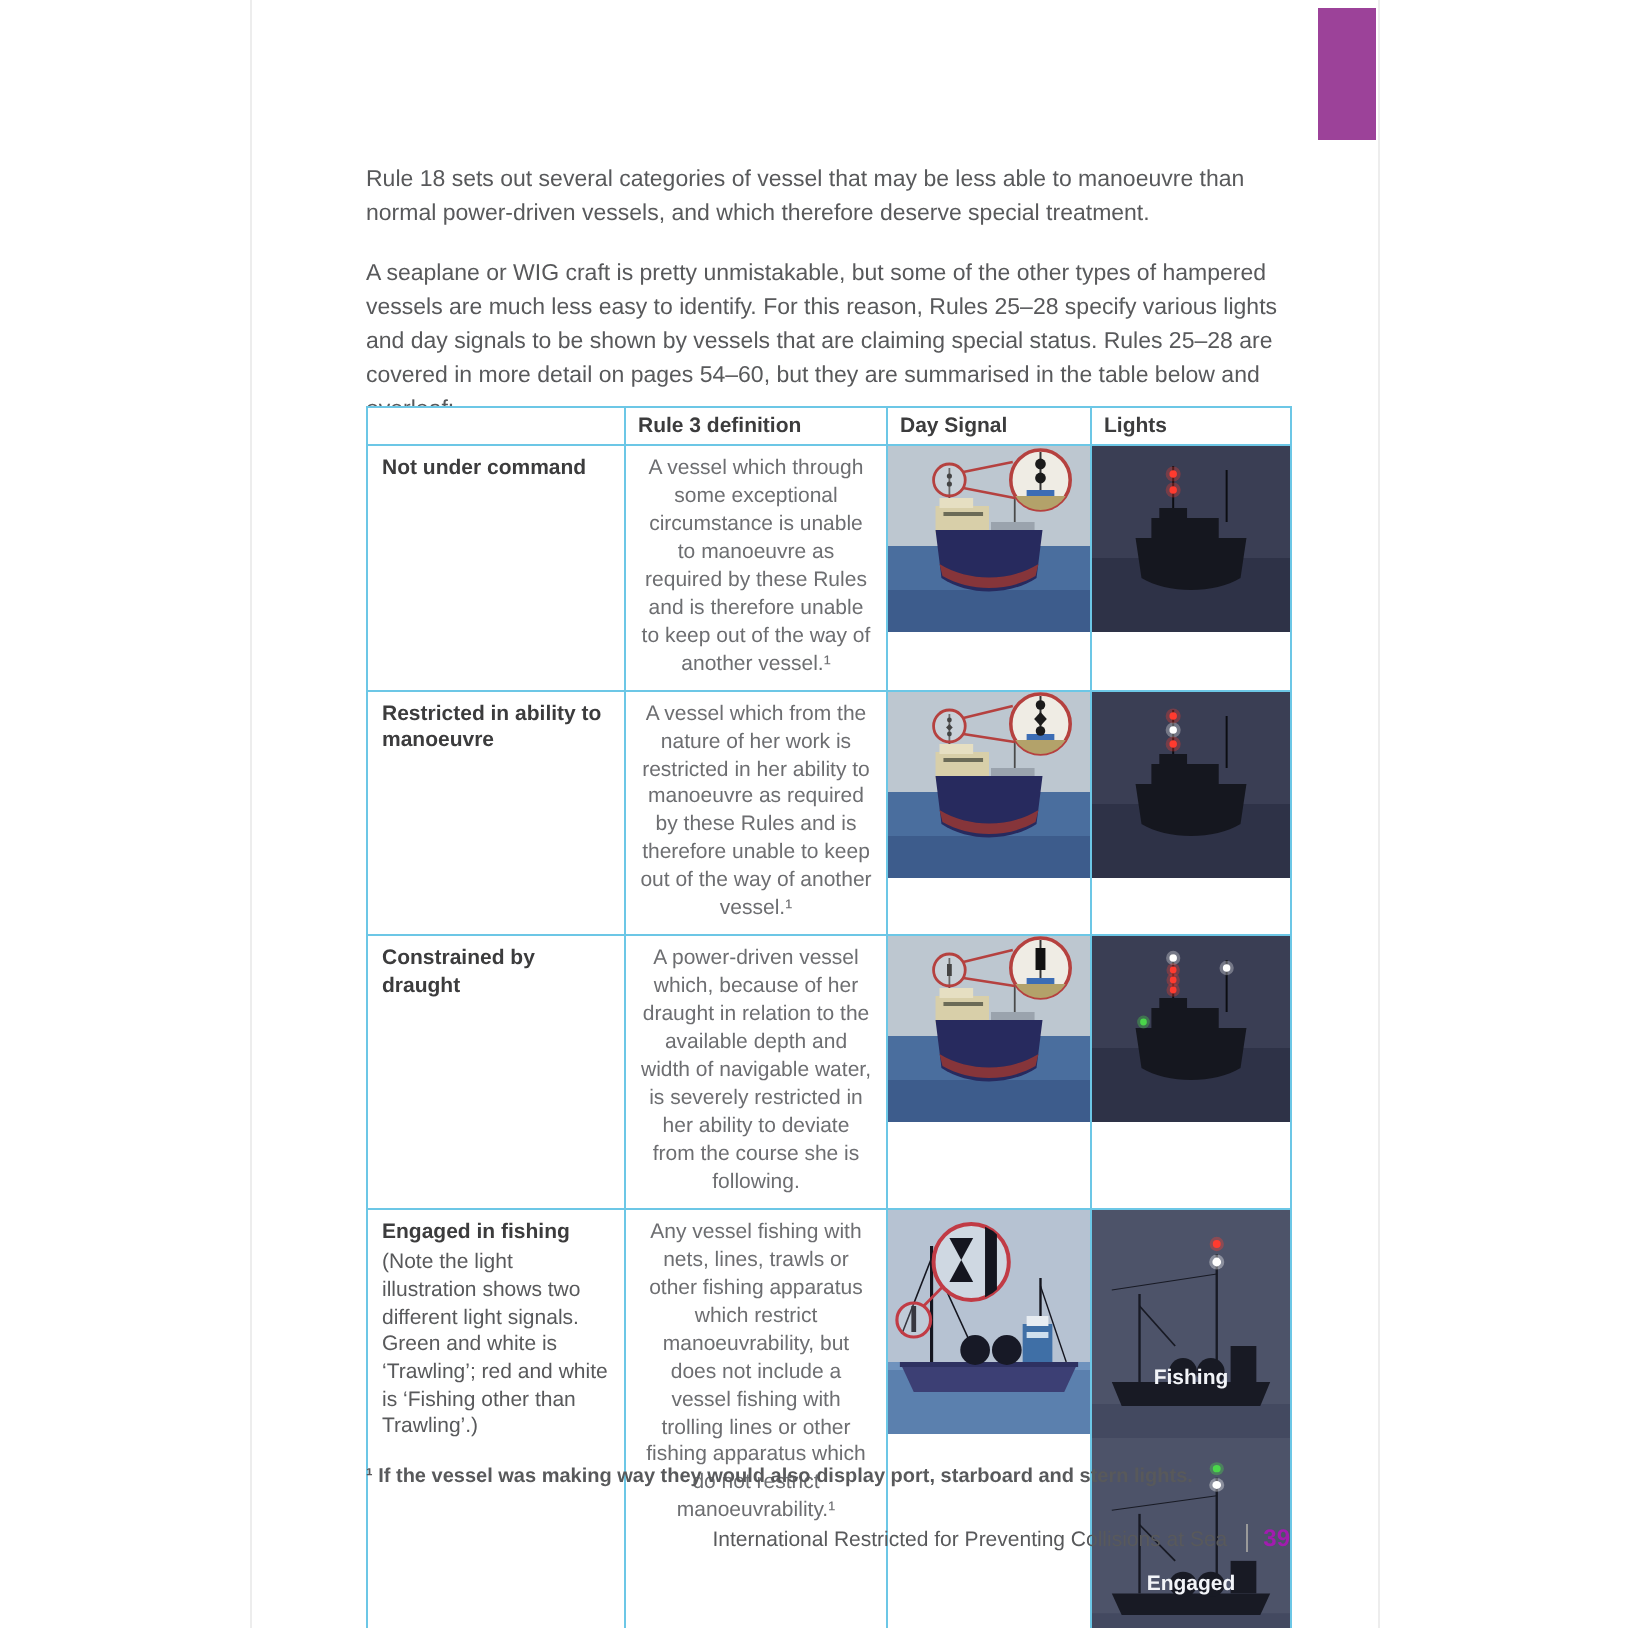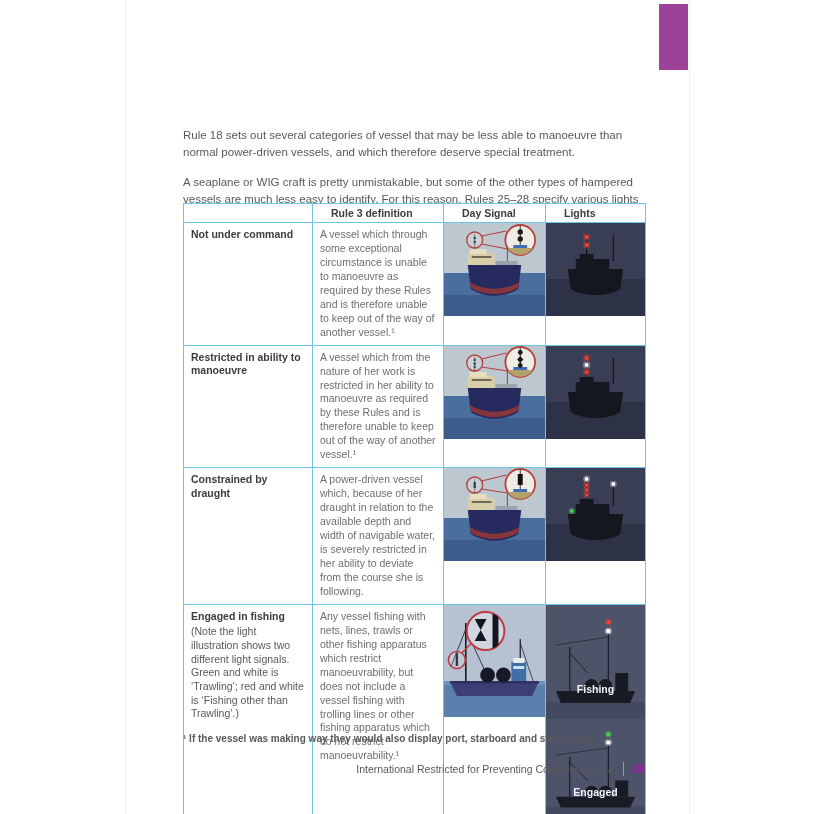--- a/index.html
+++ b/index.html
@@ -6,29 +6,29 @@
   html,body { margin:0; padding:0; }
   body {
     width:814px; height:814px; background:#ffffff; position:relative;
     font-family:"Liberation Sans", sans-serif; overflow:hidden;
   }
   .page-edge { position:absolute; top:0; bottom:0; width:1px; background:#ededed; }
   .page-edge.left { left:125px; }
   .page-edge.right { left:689px; }
   .accent-tab { position:absolute; left:659px; top:4px; width:29px; height:66px; background:#9c4299; }
 
-  .intro { position:absolute; left:183px; top:82px; width:468px; font-size:11.5px; line-height:1.48; color:#58595b;margin-top:45px; }
+  .intro { position:absolute; left:183px; top:82px; width:468px; font-size:11.5px; line-height:1.48; color:#58595b; }
   .intro p { margin:0 0 13px 0; }
 
   table.rules-table { position:absolute; left:183px; top:203px; width:462px; border-collapse:collapse; table-layout:fixed; background:#fff; }
   .rules-table td, .rules-table th { border:1px solid #6cc7e6; }
-  .rules-table th { text-align:left; font-size:10.5px; font-weight:bold; color:#3c3c3d; padding:3px 18px; height:19px; }
+  .rules-table th { text-align:left; font-size:10.5px; font-weight:bold; color:#3c3c3d; padding:3px 6px; height:19px; }
   .cat-cell { vertical-align:top; padding:5px 7px; font-size:10.5px; font-weight:bold; color:#3c3c3d; line-height:1.3;margin-left:36px; }
   .cat-note { font-weight:normal; color:#58595b; margin-top:2px; }
-  .def-cell { vertical-align:top; padding:5px 7px; font-size:10.5px; color:#6d6e71; line-height:1.33; }
+  .def-cell { vertical-align:top; padding:5px 7px; font-size:10.5px; color:#6d6e71; line-height:1.33;text-align:center; }
   .img-cell { padding:0; vertical-align:top; }
   .img-cell svg { display:block; }
   .r93 td { height:93px; }
   .r217 td { height:217px; }
   .lights-stack { display:flex; flex-direction:column; height:217px; }
   .lights-frame { position:relative; }
   .lights-label { position:absolute; left:0; right:0; bottom:24px; text-align:center; color:#f2f4f8; font-size:10.5px; font-weight:bold; }
 
   .footnote { position:absolute; left:183px; top:733px; font-size:10px; color:#58595b;font-weight:bold; }
   .footer { position:absolute; left:183px; top:762px; width:462px; text-align:right; font-size:10.5px; color:#58595b; }

